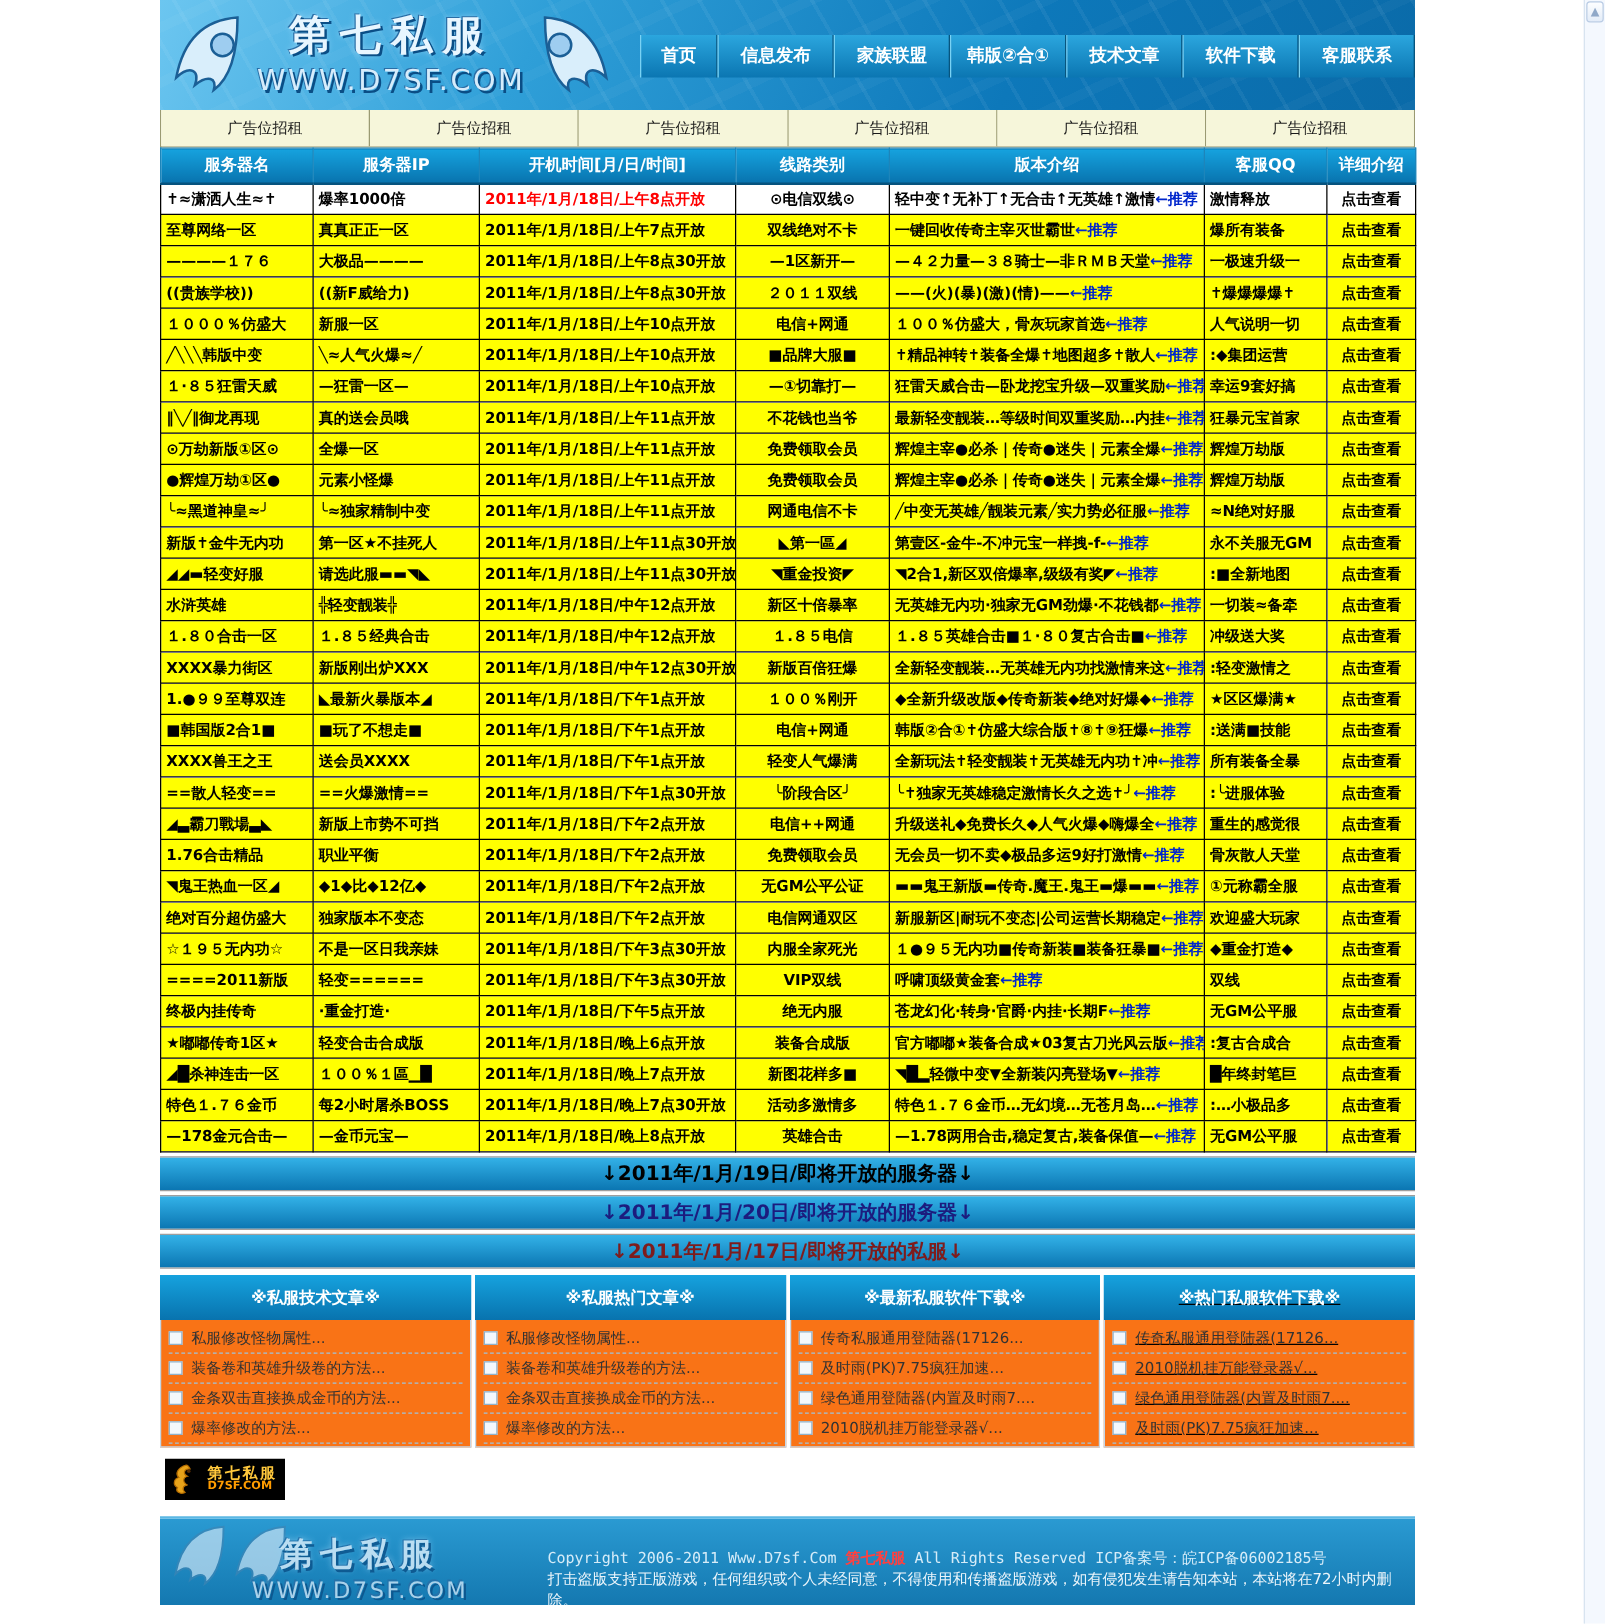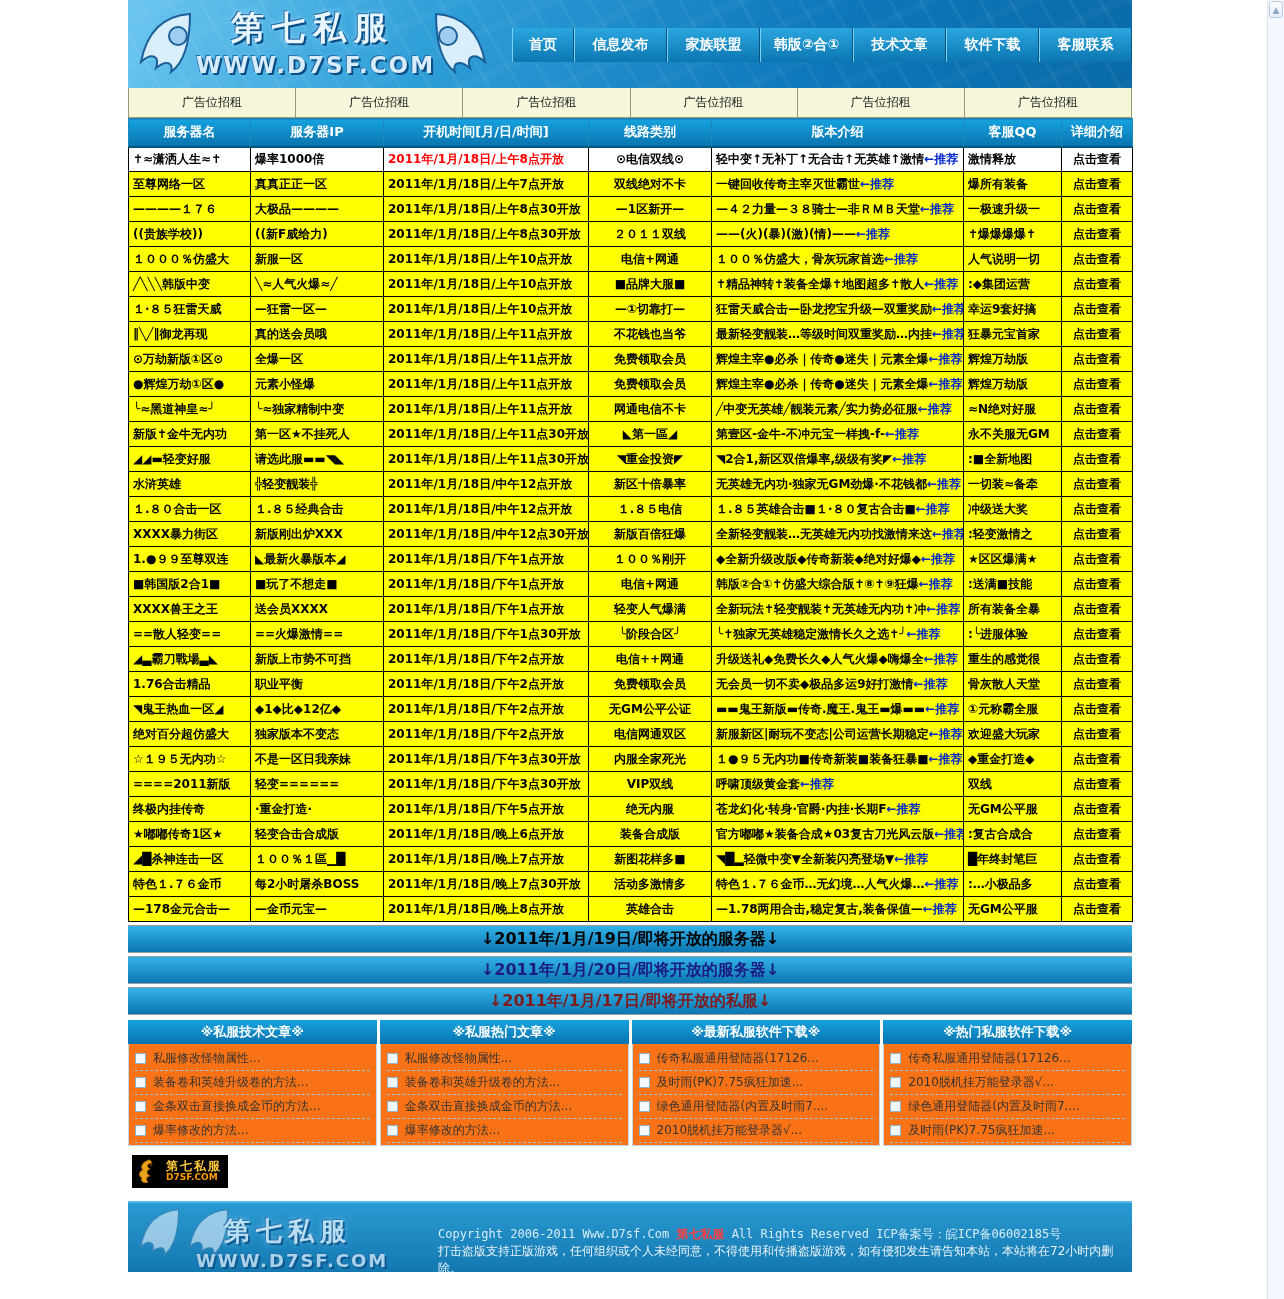--- a/index.html
+++ b/index.html
@@ -24,21 +24,21 @@
   .logo { position:absolute; left:10px; top:2px; width:350px; height:84px; }
   .logo .wing { position:absolute; top:8px; }
   .logo .wing.left  { left:0; }
   .logo .wing.right { right:0; transform:scaleX(-1); }
   .logo-text { position:absolute; left:58px; right:58px; top:4px; text-align:center; }
   .logo-title {
     font-size:33px; font-weight:bold; letter-spacing:8px; color:#e8f6ff;
     text-shadow:2px 2px 0 #0a4e86,-1px -1px 0 #2a6ea6,0 0 6px #9fd8f8;
   }
   .logo-url {
-    font-size:23px; font-weight:bold; letter-spacing:2px; color:#d6ecfb; margin-top:1px;
+    font-size:23px; font-weight:normal; letter-spacing:2px; color:#d6ecfb; margin-top:1px;
     text-shadow:2px 2px 0 #0a4e86,-1px -1px 0 #2a6ea6;
   }
   .nav { position:absolute; right:0; top:28px; height:34px; display:flex; }
   .nav-item {
     display:flex; align-items:center; justify-content:center;
     min-width:93px; padding:11px 10px; cursor:pointer;
     color:#ffffff; font-size:14px; font-weight:bold;
     background:linear-gradient(#2ba6de,#0b76b2);
     border-left:1px solid #79d2f4; border-right:1px solid #07557e;
   }
@@ -80,23 +80,23 @@
     border-top:1px solid #9e9e9e; border-bottom:1px solid #9e9e9e;
     font-size:16px; font-weight:bold; cursor:pointer;
   }
   .bar.b0 { color:#000000; }
   .bar.b1 { color:#1c1c7e; }
   .bar.b2 { color:#7e1c1c; }
 
   
   .bottom { display:flex; margin-top:5px; }
   .bcol { flex:1; margin-right:3px; }
-  .bcol:last-child { margin-right:0; }
+  .bcol:last-child { margin-right:0;text-decoration:underline; }
   .bcol-header {
-    height:24px; display:flex; align-items:center; justify-content:center;
+    height:36px; display:flex; align-items:center; justify-content:center;
     background:linear-gradient(#16a2de,#0873ae); color:#fff;
     font-size:13px; font-weight:bold;
   }
   .bcol-body { background:#f97316; border:1px solid #c4d6e6; border-top:none; padding:3px 6px 2px; }
   .bitem {
     display:flex; align-items:center; height:24px;
     border-bottom:1px dashed #9fc3dc; font-size:12px; color:#333; cursor:pointer;
   }
   .bitem .box {
     width:11px; height:11px; margin-right:7px; flex:none;
@@ -462,21 +462,21 @@
           <td class="c-line">新图花样多■</td>
           <td class="c-ver"><span>◥█▂轻微中变▼全新装闪亮登场▼</span><span class="rec">←推荐</span></td>
           <td class="c-qq">█年终封笔巨</td>
           <td class="c-detail">点击查看</td>
         </tr>
         <tr>
           <td class="c-name">特色１.７６金币</td>
           <td class="c-ip">每2小时屠杀BOSS</td>
           <td class="c-time">2011年/1月/18日/晚上7点30开放</td>
           <td class="c-line">活动多激情多</td>
-          <td class="c-ver"><span>特色１.７６金币…无幻境…人气火爆…</span><span class="rec">←推荐</span></td>
+          <td class="c-ver"><span>特色１.７６金币…无幻境…无苍月岛…</span><span class="rec">←推荐</span></td>
           <td class="c-qq">:…小极品多</td>
           <td class="c-detail">点击查看</td>
         </tr>
         <tr>
           <td class="c-name">—178金元合击—</td>
           <td class="c-ip">—金币元宝—</td>
           <td class="c-time">2011年/1月/18日/晚上8点开放</td>
           <td class="c-line">英雄合击</td>
           <td class="c-ver"><span>—1.78两用合击,稳定复古,装备保值—</span><span class="rec">←推荐</span></td>
           <td class="c-qq">无GM公平服</td>

